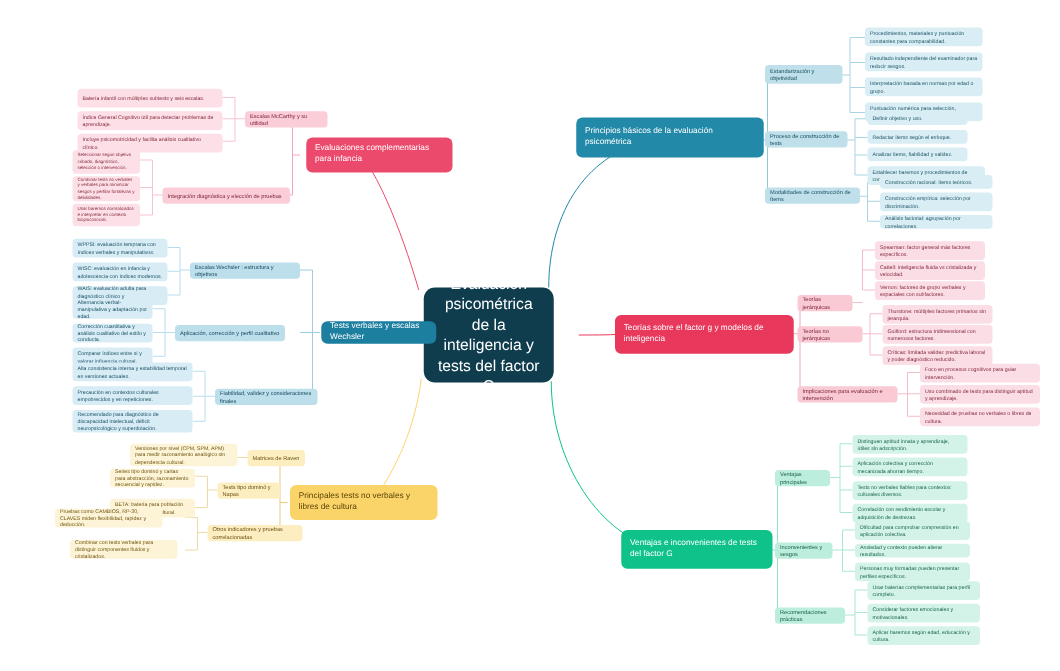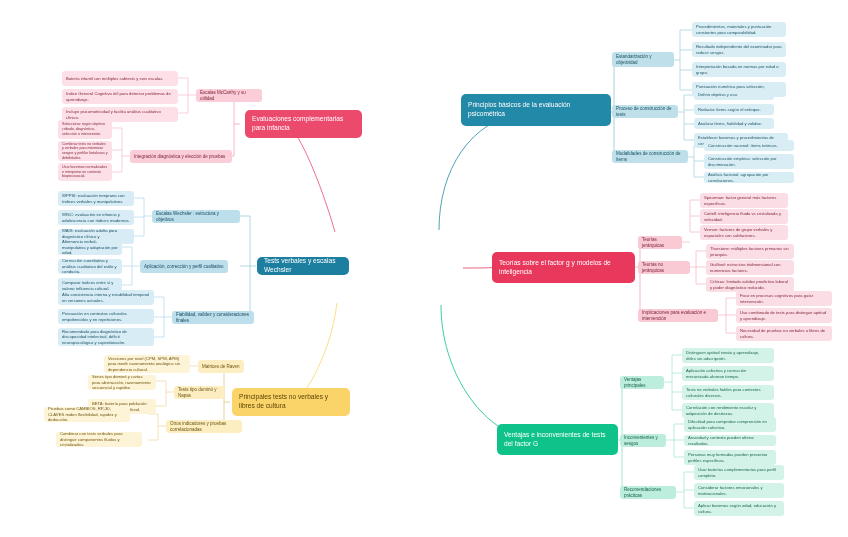--- a/index.html
+++ b/index.html
@@ -111,20 +111,21 @@
       <path d="M230,402 L224,402 M224,366 L224,426" stroke="#e6c97d"></path>
       <path d="M224,366 L214,366 M224,392 L214,392 M224,426 L214,426" stroke="#e6c97d"></path>
       <path d="M198,366 L190,366" stroke="#efdaa4"></path>
       <path d="M174,392 L166,392 M166,381 L166,406" stroke="#efdaa4"></path>
       <path d="M166,381 L156,381 M166,406 L156,406" stroke="#efdaa4"></path>
       <path d="M166,426 L158,426 M158,414 L158,440" stroke="#efdaa4"></path>
       <path d="M158,414 L148,414 M158,440 L148,440" stroke="#efdaa4"></path>
     </g>
   </svg>
 
+  <div class="node central" style="left:339px;top:230px;width:104px;height:76px;">Evaluación psicométrica de la inteligencia y tests del factor G</div>
 
   <div class="node main teal" style="left:461px;top:94px;width:150px;height:32px;">Principios básicos de la evaluación psicométrica</div>
 
   <div class="node main crimson" style="left:492px;top:252px;width:143px;height:31px;">Teorías sobre el factor g y modelos de inteligencia</div>
 
   <div class="node main green" style="left:497px;top:424px;width:121px;height:31px;">Ventajas e inconvenientes de tests del factor G</div>
 
   <div class="node main pink" style="left:245px;top:110px;width:117px;height:28px;">Evaluaciones complementarias para infancia</div>
 
   <div class="node main blue" style="left:257px;top:257px;width:92px;height:18px;">Tests verbales y escalas Wechsler</div>

